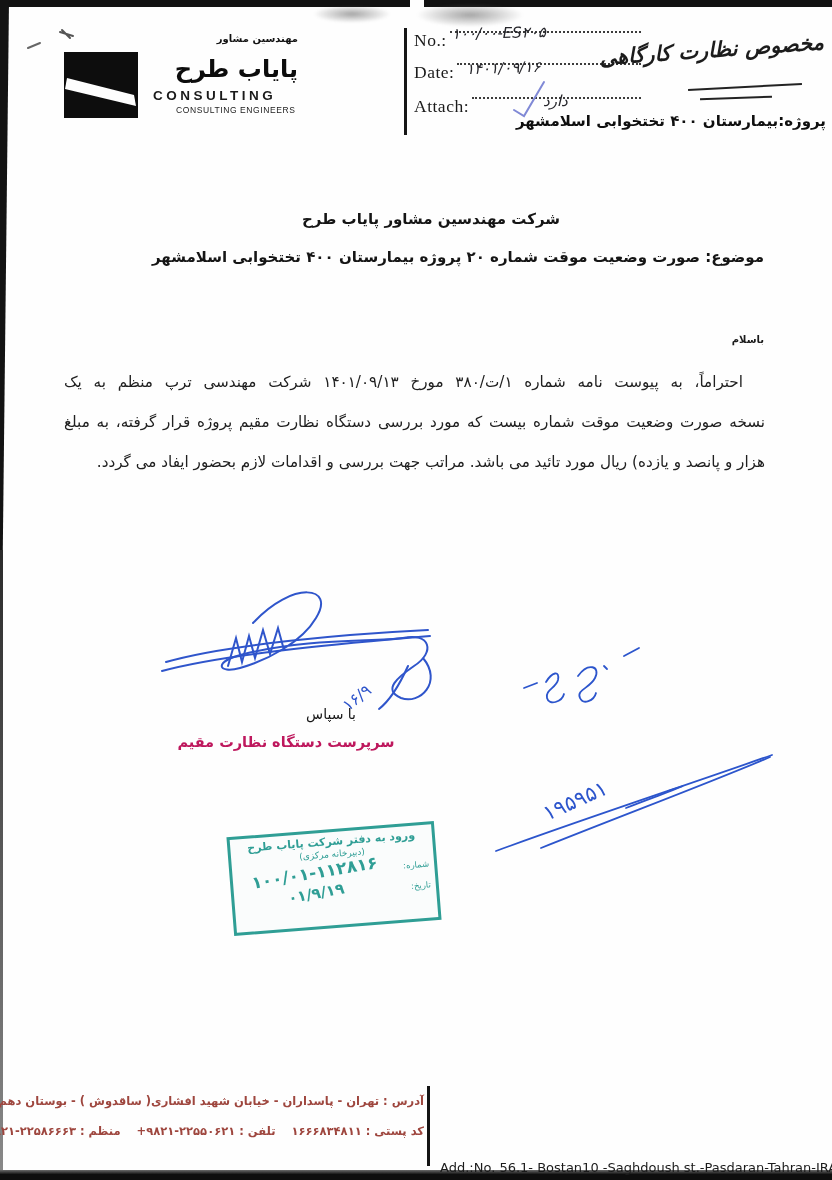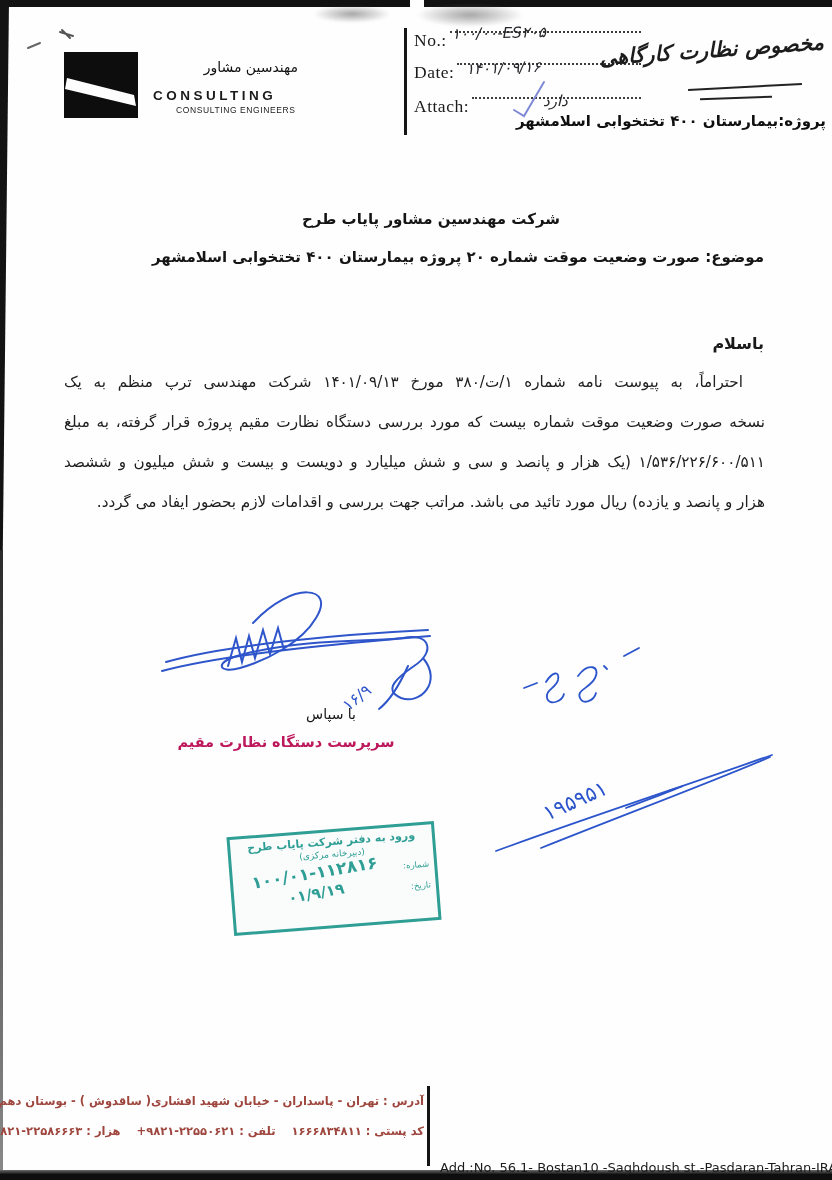--- a/index.html
+++ b/index.html
@@ -13,21 +13,21 @@
   .smudge{background:radial-gradient(ellipse at center, rgba(95,95,95,.55), rgba(120,120,120,0) 70%);filter:blur(1px);}
   .smudge1{left:313px;top:5px;width:78px;height:18px;}
   .smudge2{left:416px;top:3px;width:108px;height:24px;}
   .edge-left{left:0;top:0;width:9px;height:558px;background:#131313;
              clip-path:polygon(0 0,100% 0,30% 100%,0 100%);}
   .edge-left2{left:0;top:550px;width:3px;height:630px;background:linear-gradient(#2b2b2b,#8a8a8a);}
   .bar-bottom{left:0;top:1170px;width:832px;height:10px;background:linear-gradient(#6a6a6a,#0e0e0e 45%);}
 
   
   .logo-mark{left:64px;top:52px;}
-  .logo-fa-small{left:150px;top:59px;width:148px;text-align:right;font-size:14px;font-weight:normal;direction:rtl;color:#111;}
+  .logo-fa-small{left:150px;top:33px;width:148px;text-align:right;font-size:10px;font-weight:bold;direction:rtl;color:#111;}
   .logo-fa-large{left:150px;top:55px;width:148px;text-align:right;font-size:24px;font-weight:bold;direction:rtl;color:#0c0c0c;}
   .logo-en{left:153px;top:88px;width:150px;font-family:"Liberation Sans",sans-serif;font-weight:bold;
            font-size:13.5px;letter-spacing:3.5px;color:#1a1a1a;}
   .logo-en-sub{left:176px;top:105px;width:160px;font-family:"Liberation Sans",sans-serif;
            font-size:8.5px;letter-spacing:.6px;color:#222;}
   .head-divider{left:404px;top:28px;width:3px;height:107px;background:#161616;}
 
   .fields{left:414px;top:30px;width:230px;font-family:"Liberation Serif",serif;}
   .frow{display:flex;align-items:flex-start;}
   .frow .lbl{font-size:17.5px;color:#1b1b1b;letter-spacing:.5px;}
@@ -42,21 +42,21 @@
              font-size:21px;font-weight:bold;font-style:italic;color:#1c1c1c;
              transform:rotate(-4deg);white-space:nowrap;}
   .underline1{left:688px;top:86px;width:114px;height:2px;background:#232323;transform:rotate(-3deg);}
   .underline2{left:700px;top:97px;width:72px;height:2px;background:#232323;transform:rotate(-2deg);}
   .head-project{right:6px;top:112px;width:260px;text-align:right;direction:rtl;
                 font-size:15px;font-weight:bold;color:#0f0f0f;white-space:nowrap;}
 
   
   .addressee{right:272px;top:210px;direction:rtl;font-size:15px;font-weight:bold;color:#151515;white-space:nowrap;}
   .subject{right:68px;top:248px;direction:rtl;font-size:15px;font-weight:bold;color:#151515;white-space:nowrap;}
-  .salutation{right:68px;top:334px;direction:rtl;font-size:16px;font-weight:bold;color:#1a1a1a;}
+  .salutation{right:68px;top:334px;direction:rtl;font-size:10px;font-weight:bold;color:#1a1a1a;}
   .para{left:64px;right:67px;top:362px;}
   .body-line{direction:rtl;font-size:15.2px;line-height:40px;color:#202020;
              text-align:justify;text-align-last:justify;}
   .body-line.first{padding-right:22px;}
   .body-line.last{text-align-last:right;}
 
   
   .sig-svg{left:158px;top:578px;}
   .sig-thanks{left:236px;top:706px;width:120px;text-align:right;direction:rtl;
               font-size:14px;font-weight:normal;color:#151515;}
@@ -100,20 +100,21 @@
   <svg class="abs" style="left:26px;top:26px;" width="54" height="28" viewBox="0 0 54 28">
     <path d="M34,6 l13,4 M36,4 l8,8" stroke="#555" stroke-width="2" fill="none" stroke-linecap="round"></path>
     <path d="M2,22 l12,-5" stroke="#666" stroke-width="2" fill="none" stroke-linecap="round"></path>
   </svg>
 
   <svg class="abs logo-mark" width="74" height="66" viewBox="0 0 74 66">
     <rect x="0" y="0" width="74" height="66" fill="#0d0d0d"></rect>
     <polygon points="3,26 70,43 72,54 1,37" fill="#fdfdfd"></polygon>
   </svg>
   <div class="abs logo-fa-small">مهندسین مشاور</div>
+  <div class="abs logo-fa-large">پایاب طرح</div>
   <div class="abs logo-en">CONSULTING</div>
   <div class="abs logo-en-sub">CONSULTING ENGINEERS</div>
 
   <div class="abs head-divider"></div>
 
   <div class="abs fields">
     <div class="frow f1">
       <span class="lbl">No.:</span>
       <span class="leader"></span>
     </div>
@@ -137,21 +138,20 @@
   <div class="abs underline1"></div>
   <div class="abs underline2"></div>
   <div class="abs head-project">پروژه:بیمارستان ۴۰۰ تختخوابی اسلامشهر</div>
 
   <div class="abs addressee">شرکت مهندسین مشاور پایاب طرح</div>
   <div class="abs subject">موضوع: صورت وضعیت موقت شماره ۲۰ پروژه بیمارستان ۴۰۰ تختخوابی اسلامشهر</div>
   <div class="abs salutation">باسلام</div>
   <div class="abs para">
     <div class="body-line first">احتراماً، به پیوست نامه شماره ۱/ت/۳۸۰ مورخ ۱۴۰۱/۰۹/۱۳ شرکت مهندسی ترپ منظم به یک</div>
     <div class="body-line">نسخه صورت وضعیت موقت شماره بیست که مورد بررسی دستگاه نظارت مقیم پروژه قرار گرفته، به مبلغ</div>
-    <div class="body-line">۱/۵۳۶/۲۲۶/۶۰۰/۵۱۱ (یک هزار و پانصد و سی و شش میلیارد و دویست و بیست و شش میلیون و ششصد</div>
     <div class="body-line last">هزار و پانصد و یازده) ریال مورد تائید می باشد. مراتب جهت بررسی و اقدامات لازم بحضور ایفاد می گردد.</div>
   </div>
 
   <svg class="abs sig-svg" width="300" height="160" viewBox="0 0 300 160">
     <g stroke="#2f55cb" stroke-width="2" fill="none" stroke-linecap="round">
       <path d="M95,45 C135,2 178,8 158,40 C144,64 110,82 82,90 C60,96 54,84 86,76 C150,60 214,64 245,60"></path>
       <path d="M8,84 C70,66 190,56 270,52"></path>
       <path d="M4,93 C70,75 200,64 272,58"></path>
       <path d="M70,88 l8,-28 l6,24 l7,-26 l6,22 l8,-28 l7,24 l8,-26 l6,22"></path>
       <path d="M245,60 C272,54 278,74 256,88 C240,99 224,112 243,120 C262,127 285,104 265,80"></path>
@@ -189,21 +189,21 @@
     </div>
   </div>
 
   <div class="abs footer-fa">
     <div>آدرس : تهران - پاسداران - خیابان شهید افشاری( ساقدوش ) - بوستان دهم غربی- پلاک ۵۶/۱</div>
     <div class="footer-fa-row2">
       <span><span>کد پستی :</span>
             <span class="ltr">۱۶۶۶۸۳۴۸۱۱</span></span>
       <span><span>تلفن :</span>
             <span class="ltr">+۹۸۲۱-۲۲۵۵۰۶۲۱</span></span>
-      <span><span>هزار :</span>
+      <span><span>منظم :</span>
             <span class="ltr">+۹۸۲۱-۲۲۵۸۶۶۶۳</span></span>
     </div>
   </div>
   <div class="abs footer-divider"></div>
   <div class="abs footer-en">
     <div>Add.:No. 56.1- Bostan10 -Saghdoush st.-Pasdaran-Tahran-IRAN</div>
     
   </div>
 
 </div>

